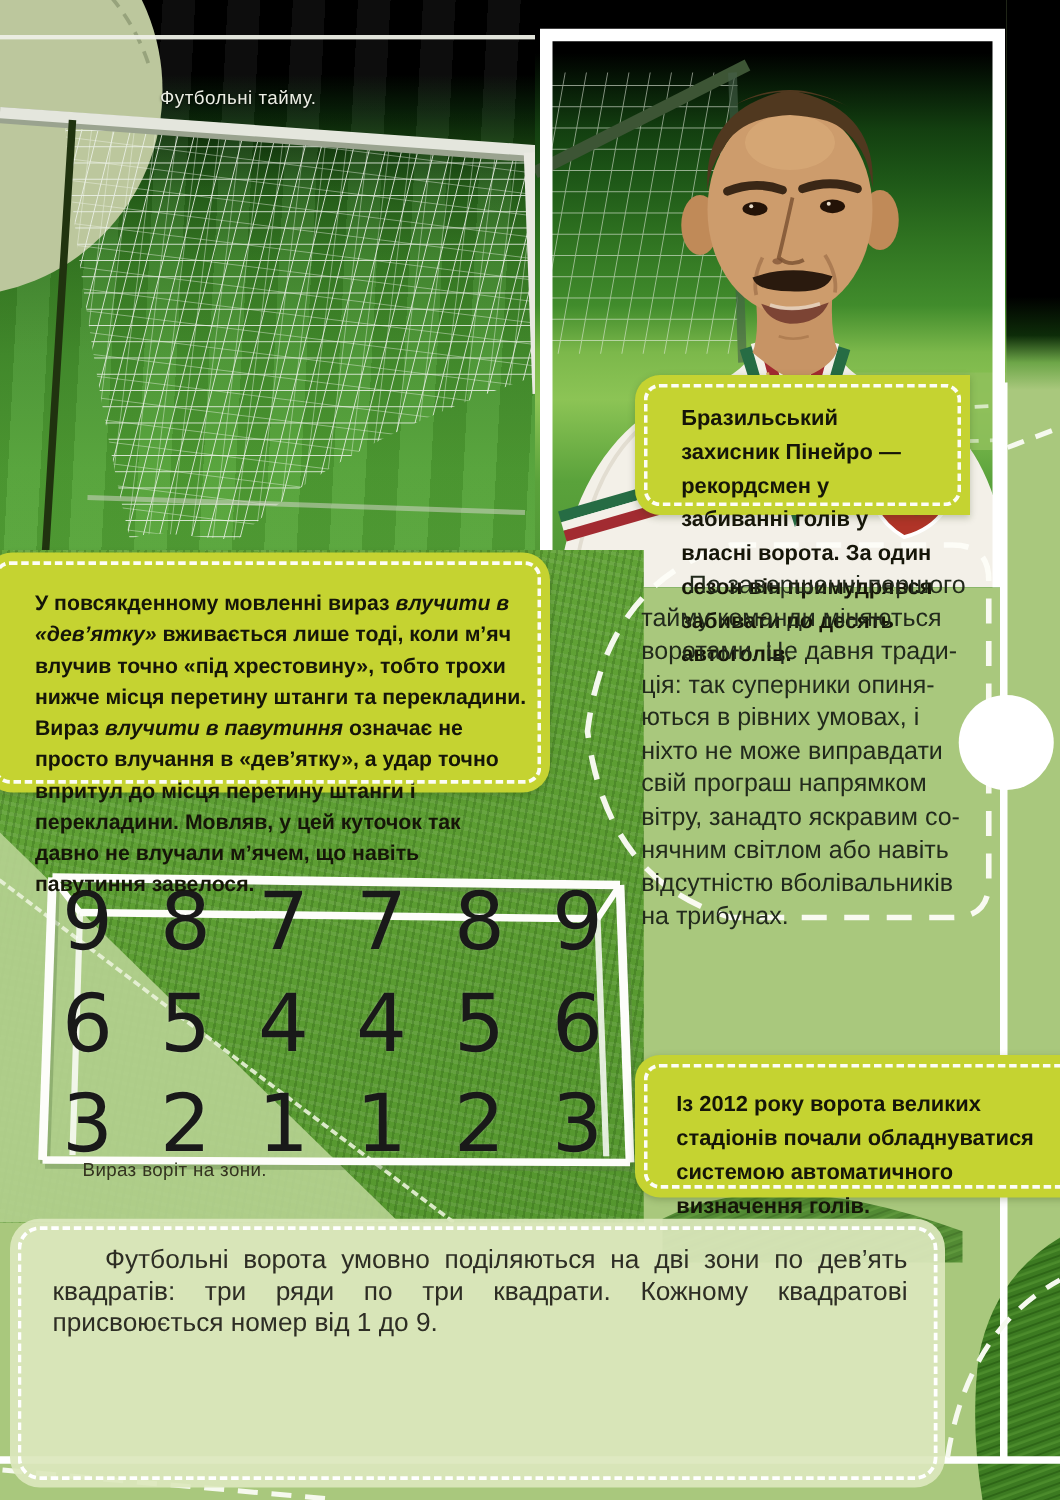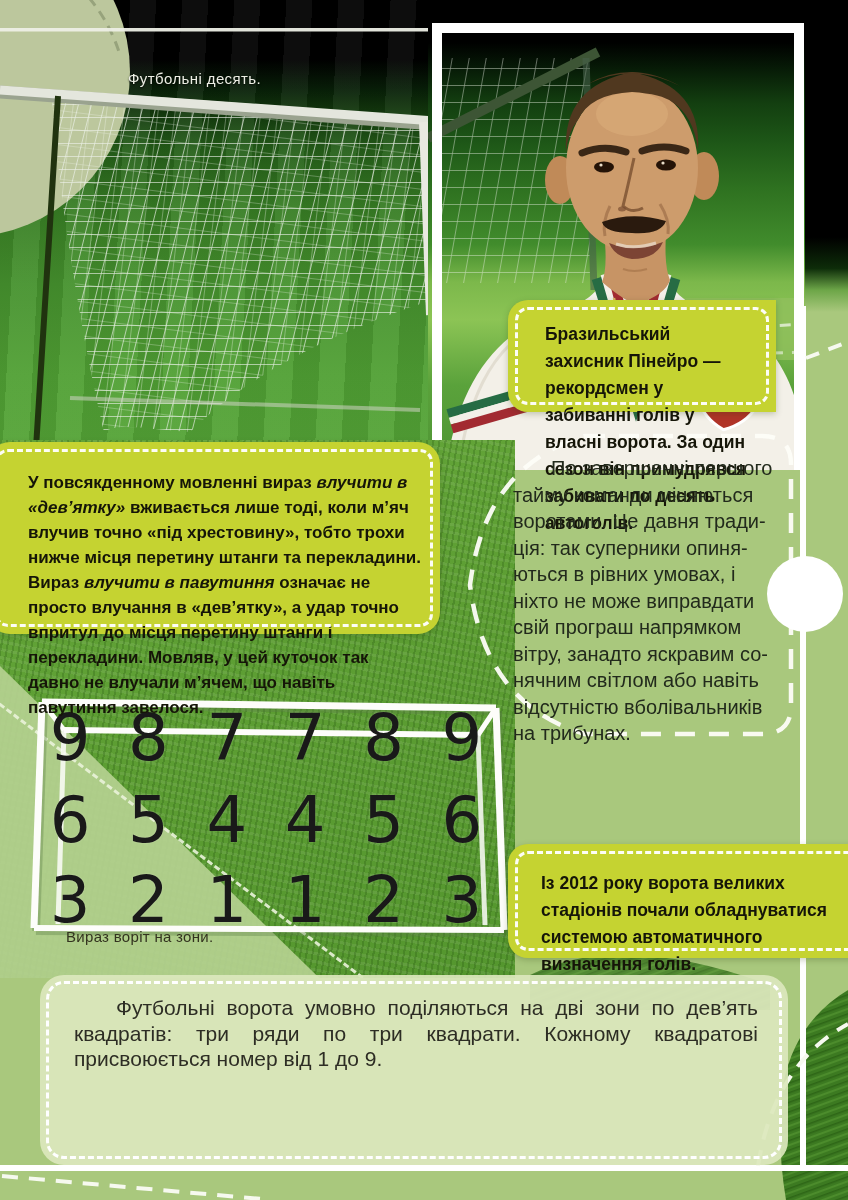--- a/index.html
+++ b/index.html
@@ -98,21 +98,21 @@
 
   
   .page-num{
     position:absolute; left:767px; top:556px; width:76px; height:76px;
     display:flex; align-items:center; justify-content:center;
     font-family:"DejaVu Sans", sans-serif; font-weight:700; font-size:30px; color:#1b1b1b;
   }
 
   
   .bottom-box{
-    position:absolute; left:40px; top:975px; width:748px; height:190px;
+    position:absolute; left:8px; top:975px; width:748px; height:215px;
     background:rgba(219,231,188,.93); border-radius:24px; padding:20px 30px 0 34px;
   }
   .bottom-box::before{
     content:""; position:absolute; inset:6px; border:3px dashed #fff;
     border-radius:18px; pointer-events:none;
   }
   .bottom-box p{
     margin:0; font-size:21px; line-height:25.6px; color:#2d2d24;
     text-align:justify; text-indent:42px;
   }
@@ -143,21 +143,21 @@
 
       <path d="M0,92 L435,124" stroke="#9aa38f" stroke-width="13" fill="none"></path>
       <path d="M0,90 L435,121" stroke="#e4e6dd" stroke-width="9" fill="none"></path>
 
       <path d="M58,96 L36,448" stroke="#20330f" stroke-width="6"></path>
 
       <path d="M424,122 L431,315" stroke="#e9e9e1" stroke-width="10"></path>
 
       <path d="M70,398 L420,410" stroke="#cfd3c4" stroke-width="4" opacity="0.55"></path>
     </svg>
-    <div class="caption-goal">Футбольні десять.</div>
+    <div class="caption-goal">Футбольні тайму.</div>
   </div>
 
   <div class="player-photo">
     <svg width="377" height="470" viewBox="0 0 377 470">
       <defs>
         <pattern id="netP" width="17" height="17" patternUnits="userSpaceOnUse" patternTransform="skewX(-10)">
           <path d="M0 0 H17 M0 0 V17" stroke="#e9efe2" stroke-width="1.4" fill="none" opacity="0.6"></path>
         </pattern>
       </defs>
 

